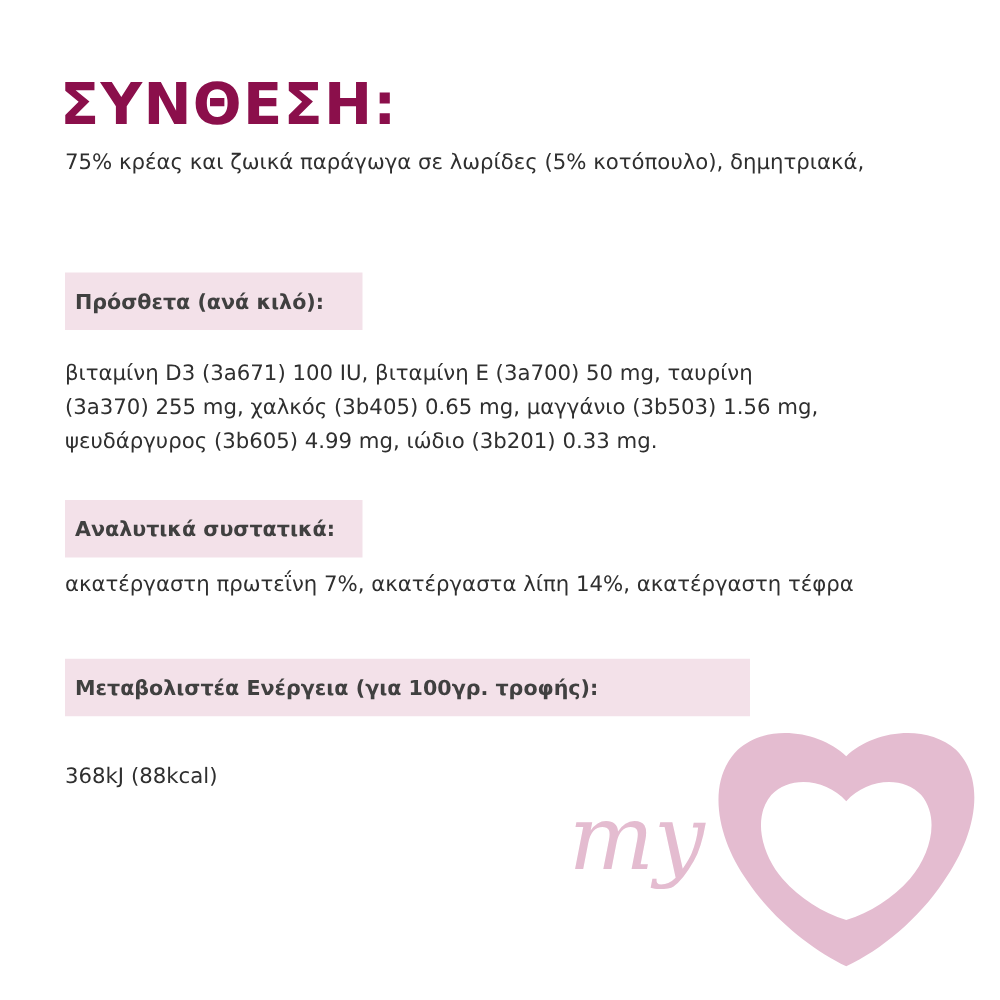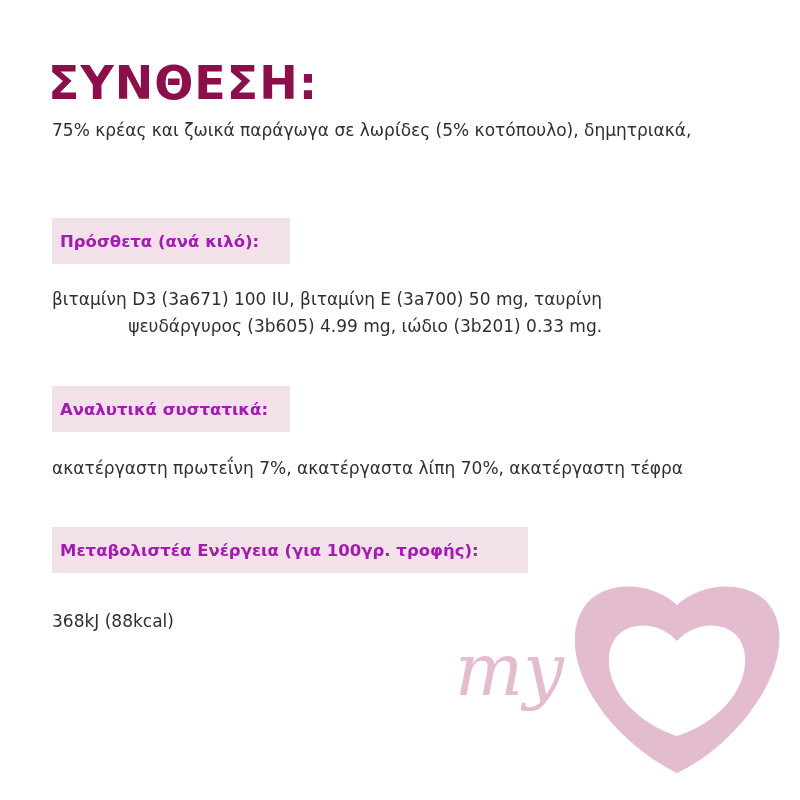--- a/index.html
+++ b/index.html
@@ -20,51 +20,52 @@
       font-size: 17px; line-height: 27px; color: #2f2f2f;
       white-space: nowrap;
     }
     .band {
       position: absolute; left: 52px; height: 46px;
       background: #f3e1e9;
       display: flex; align-items: center;
       padding-left: 8px; box-sizing: border-box;
     }
     .band span {
-      font-weight: bold; font-size: 16.5px; color: #a21caf; white-space: nowrap;
+      font-weight: bold; font-size: 16.5px; color: #404040; white-space: nowrap;
     }
     .logo { position: absolute; left: 440px; top: 580px; width: 360px; height: 220px; }
   </style>
 </head>
 <body>
 
 <h1 class="title">ΣΥΝΘΕΣΗ:</h1>
 
 <div class="para" style="top:117px;">
   <div>75% κρέας και ζωικά παράγωγα σε λωρίδες (5% κοτόπουλο), δημητριακά,</div>
 </div>
 
 <div class="band" style="top:218px; width:238px;">
   <span>Πρόσθετα (ανά κιλό):</span>
 </div>
 
-<div class="para" style="top:286px;text-align:right;">
+<div class="para" style="top:286px;">
   <div>βιταμίνη D3 (3a671) 100 IU, βιταμίνη E (3a700) 50 mg, ταυρίνη</div>
+  <div>(3a370) 255 mg, χαλκός (3b405) 0.65 mg, μαγγάνιο (3b503) 1.56 mg,</div>
   <div>ψευδάργυρος (3b605) 4.99 mg, ιώδιο (3b201) 0.33 mg.</div>
 </div>
 
-<div class="band" style="top:386px; width:238px;">
+<div class="band" style="top:400px; width:238px;">
   <span>Αναλυτικά συστατικά:</span>
 </div>
 
 <div class="para" style="top:455px;">
-  <div>ακατέργαστη πρωτεΐνη 7%, ακατέργαστα λίπη 70%, ακατέργαστη τέφρα</div>
+  <div>ακατέργαστη πρωτεΐνη 7%, ακατέργαστα λίπη 14%, ακατέργαστη τέφρα</div>
 </div>
 
-<div class="band" style="top:527px; width:476px;">
+<div class="band" style="top:527px; width:548px;">
   <span>Μεταβολιστέα Ενέργεια (για 100γρ. τροφής):</span>
 </div>
 
 <div class="para" style="top:608px;">368kJ (88kcal)</div>
 
 <svg class="logo" viewBox="440 580 360 220" xmlns="http://www.w3.org/2000/svg">
 
   <text x="455" y="695" font-family="DejaVu Serif, serif" font-style="italic" font-size="72" fill="#e4bcd0">my</text>
 
   <path fill="#e4bcd0" fill-rule="evenodd" d="M677 605

